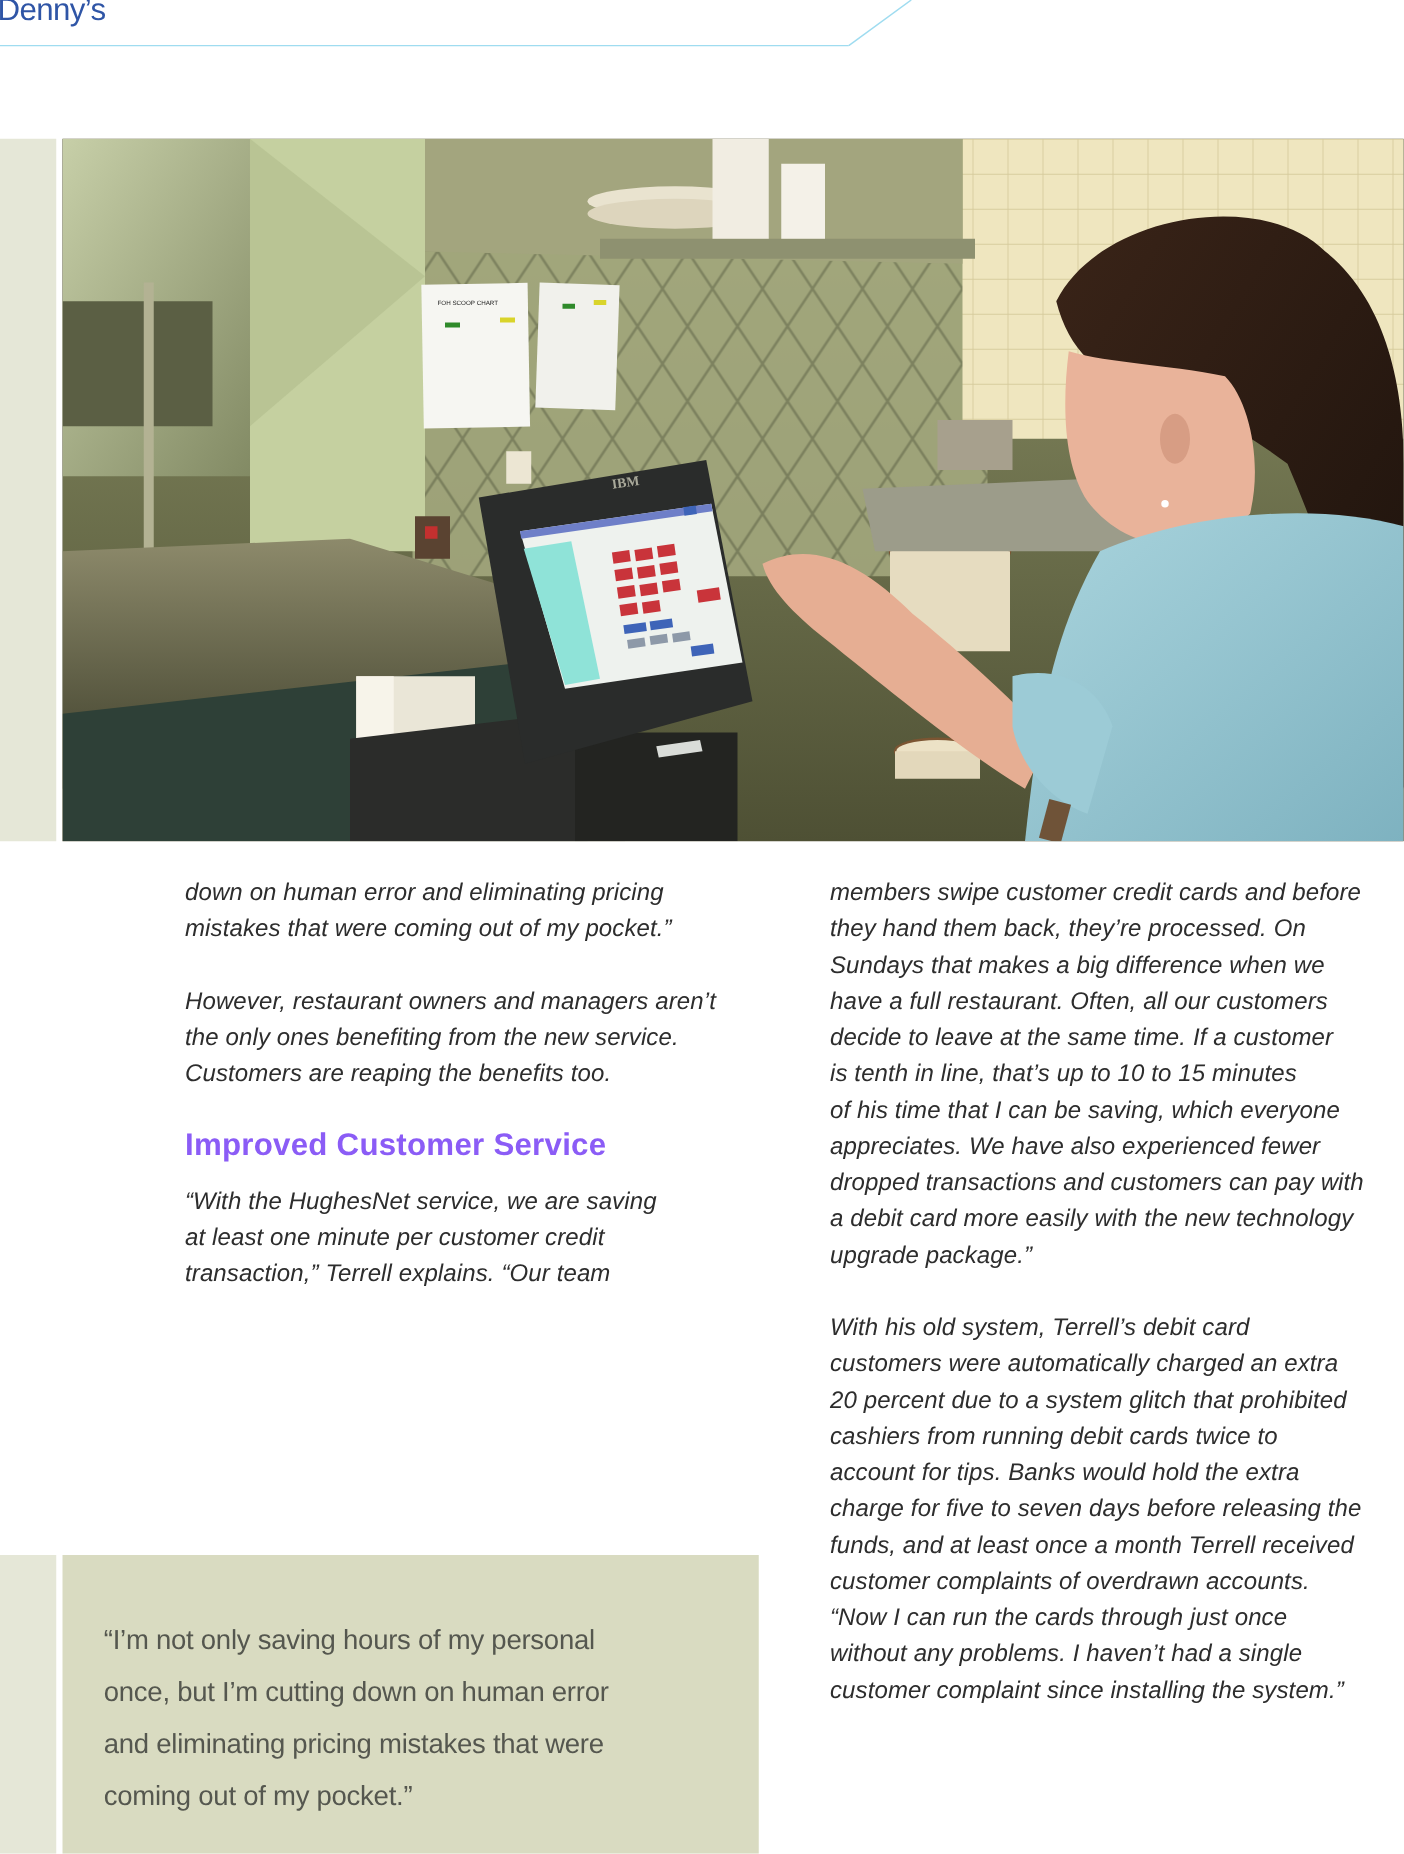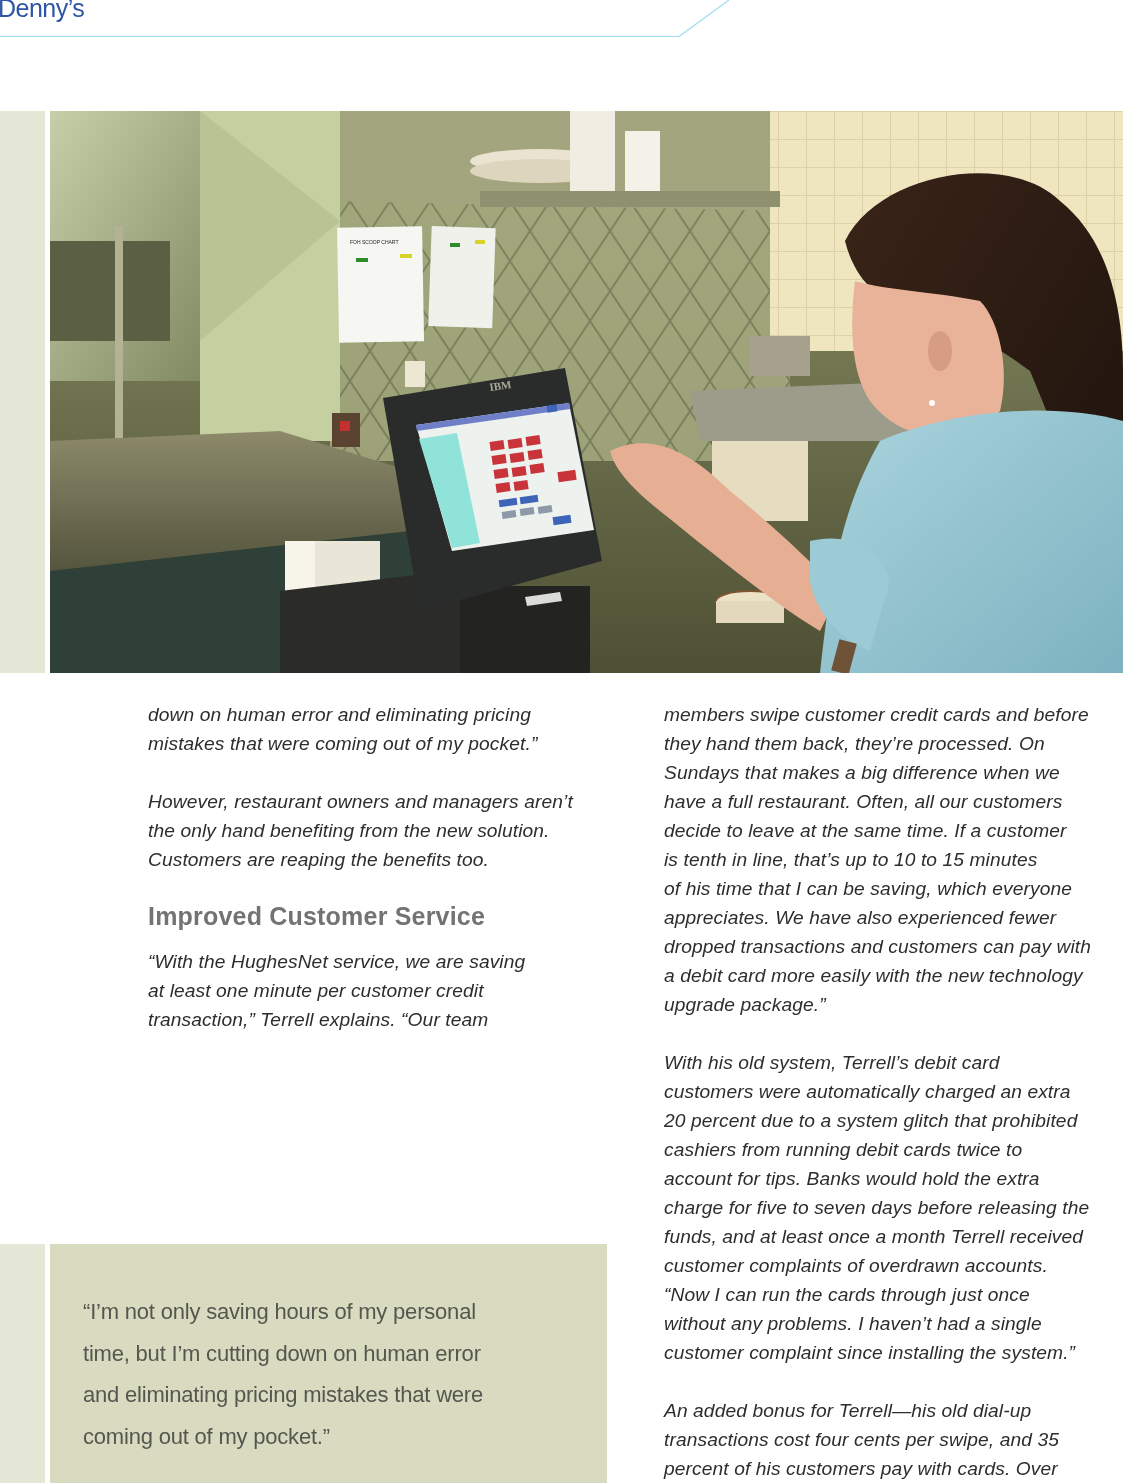--- a/index.html
+++ b/index.html
@@ -39,21 +39,21 @@
     
     .col {
       position: absolute; font-size: 19.2px; line-height: 29px; color: #2d2d2d;
       letter-spacing: 0.1px;
     }
     .col-left { left: 148px; top: 700px; width: 460px; }
     .col-right { left: 664px; top: 700px; width: 459px; }
     .col p { margin-bottom: 29px; white-space: pre-line; font-style: italic; }
     .section-heading {
       font-family: "Liberation Sans Narrow", "Liberation Sans", sans-serif;
-      font-weight: bold; font-size: 25px; color: #737373; line-height: 30px;
+      font-weight: bold; font-size: 25px; color: #8b5cf6; line-height: 30px;
       margin-top: -2px; margin-bottom: 16px; letter-spacing: 0.2px;
     }
 
     
     .pullquote {
       position: absolute; left: 50px; top: 1244px; width: 557px; height: 239px; background: #d9dbc1;
     }
     .pullquote-text {
       position: absolute; left: 33px; top: 47px; width: 500px;
       font-size: 22px; line-height: 41.5px; color: #55574f; white-space: pre-line;
@@ -202,21 +202,21 @@
     <path d="M760 430 C 800 420, 830 440, 840 470 L 820 540 C 790 530, 765 500, 760 470 Z" fill="#9ccbd6"></path>
 
     <rect x="785" y="530" width="18" height="32" fill="#6f5338" transform="rotate(15 794 546)"></rect>
   </svg>
 </div>
 
 <div class="col col-left">
   <p>down on human error and eliminating pricing
 mistakes that were coming out of my pocket.”</p>
   <p>However, restaurant owners and managers aren’t
-the only hand benefiting from the new solution.
+the only ones benefiting from the new service.
 Customers are reaping the benefits too.</p>
   <h2 class="section-heading">Improved Customer Service</h2>
   <p>“With the HughesNet service, we are saving
 at least one minute per customer credit
 transaction,” Terrell explains. “Our team</p>
 </div>
 
 <div class="col col-right">
   <p>members swipe customer credit cards and before
 they hand them back, they’re processed. On
@@ -233,23 +233,20 @@
 customers were automatically charged an extra
 20 percent due to a system glitch that prohibited
 cashiers from running debit cards twice to
 account for tips. Banks would hold the extra
 charge for five to seven days before releasing the
 funds, and at least once a month Terrell received
 customer complaints of overdrawn accounts.
 “Now I can run the cards through just once
 without any problems. I haven’t had a single
 customer complaint since installing the system.”</p>
-  <p>An added bonus for Terrell—his old dial-up
-transactions cost four cents per swipe, and 35
-percent of his customers pay with cards. Over</p>
 </div>
 
 <div class="pullquote">
   <div class="pullquote-text">“I’m not only saving hours of my personal
-time, but I’m cutting down on human error
+once, but I’m cutting down on human error
 and eliminating pricing mistakes that were
 coming out of my pocket.”</div>
 </div>
 
 </body></html>

